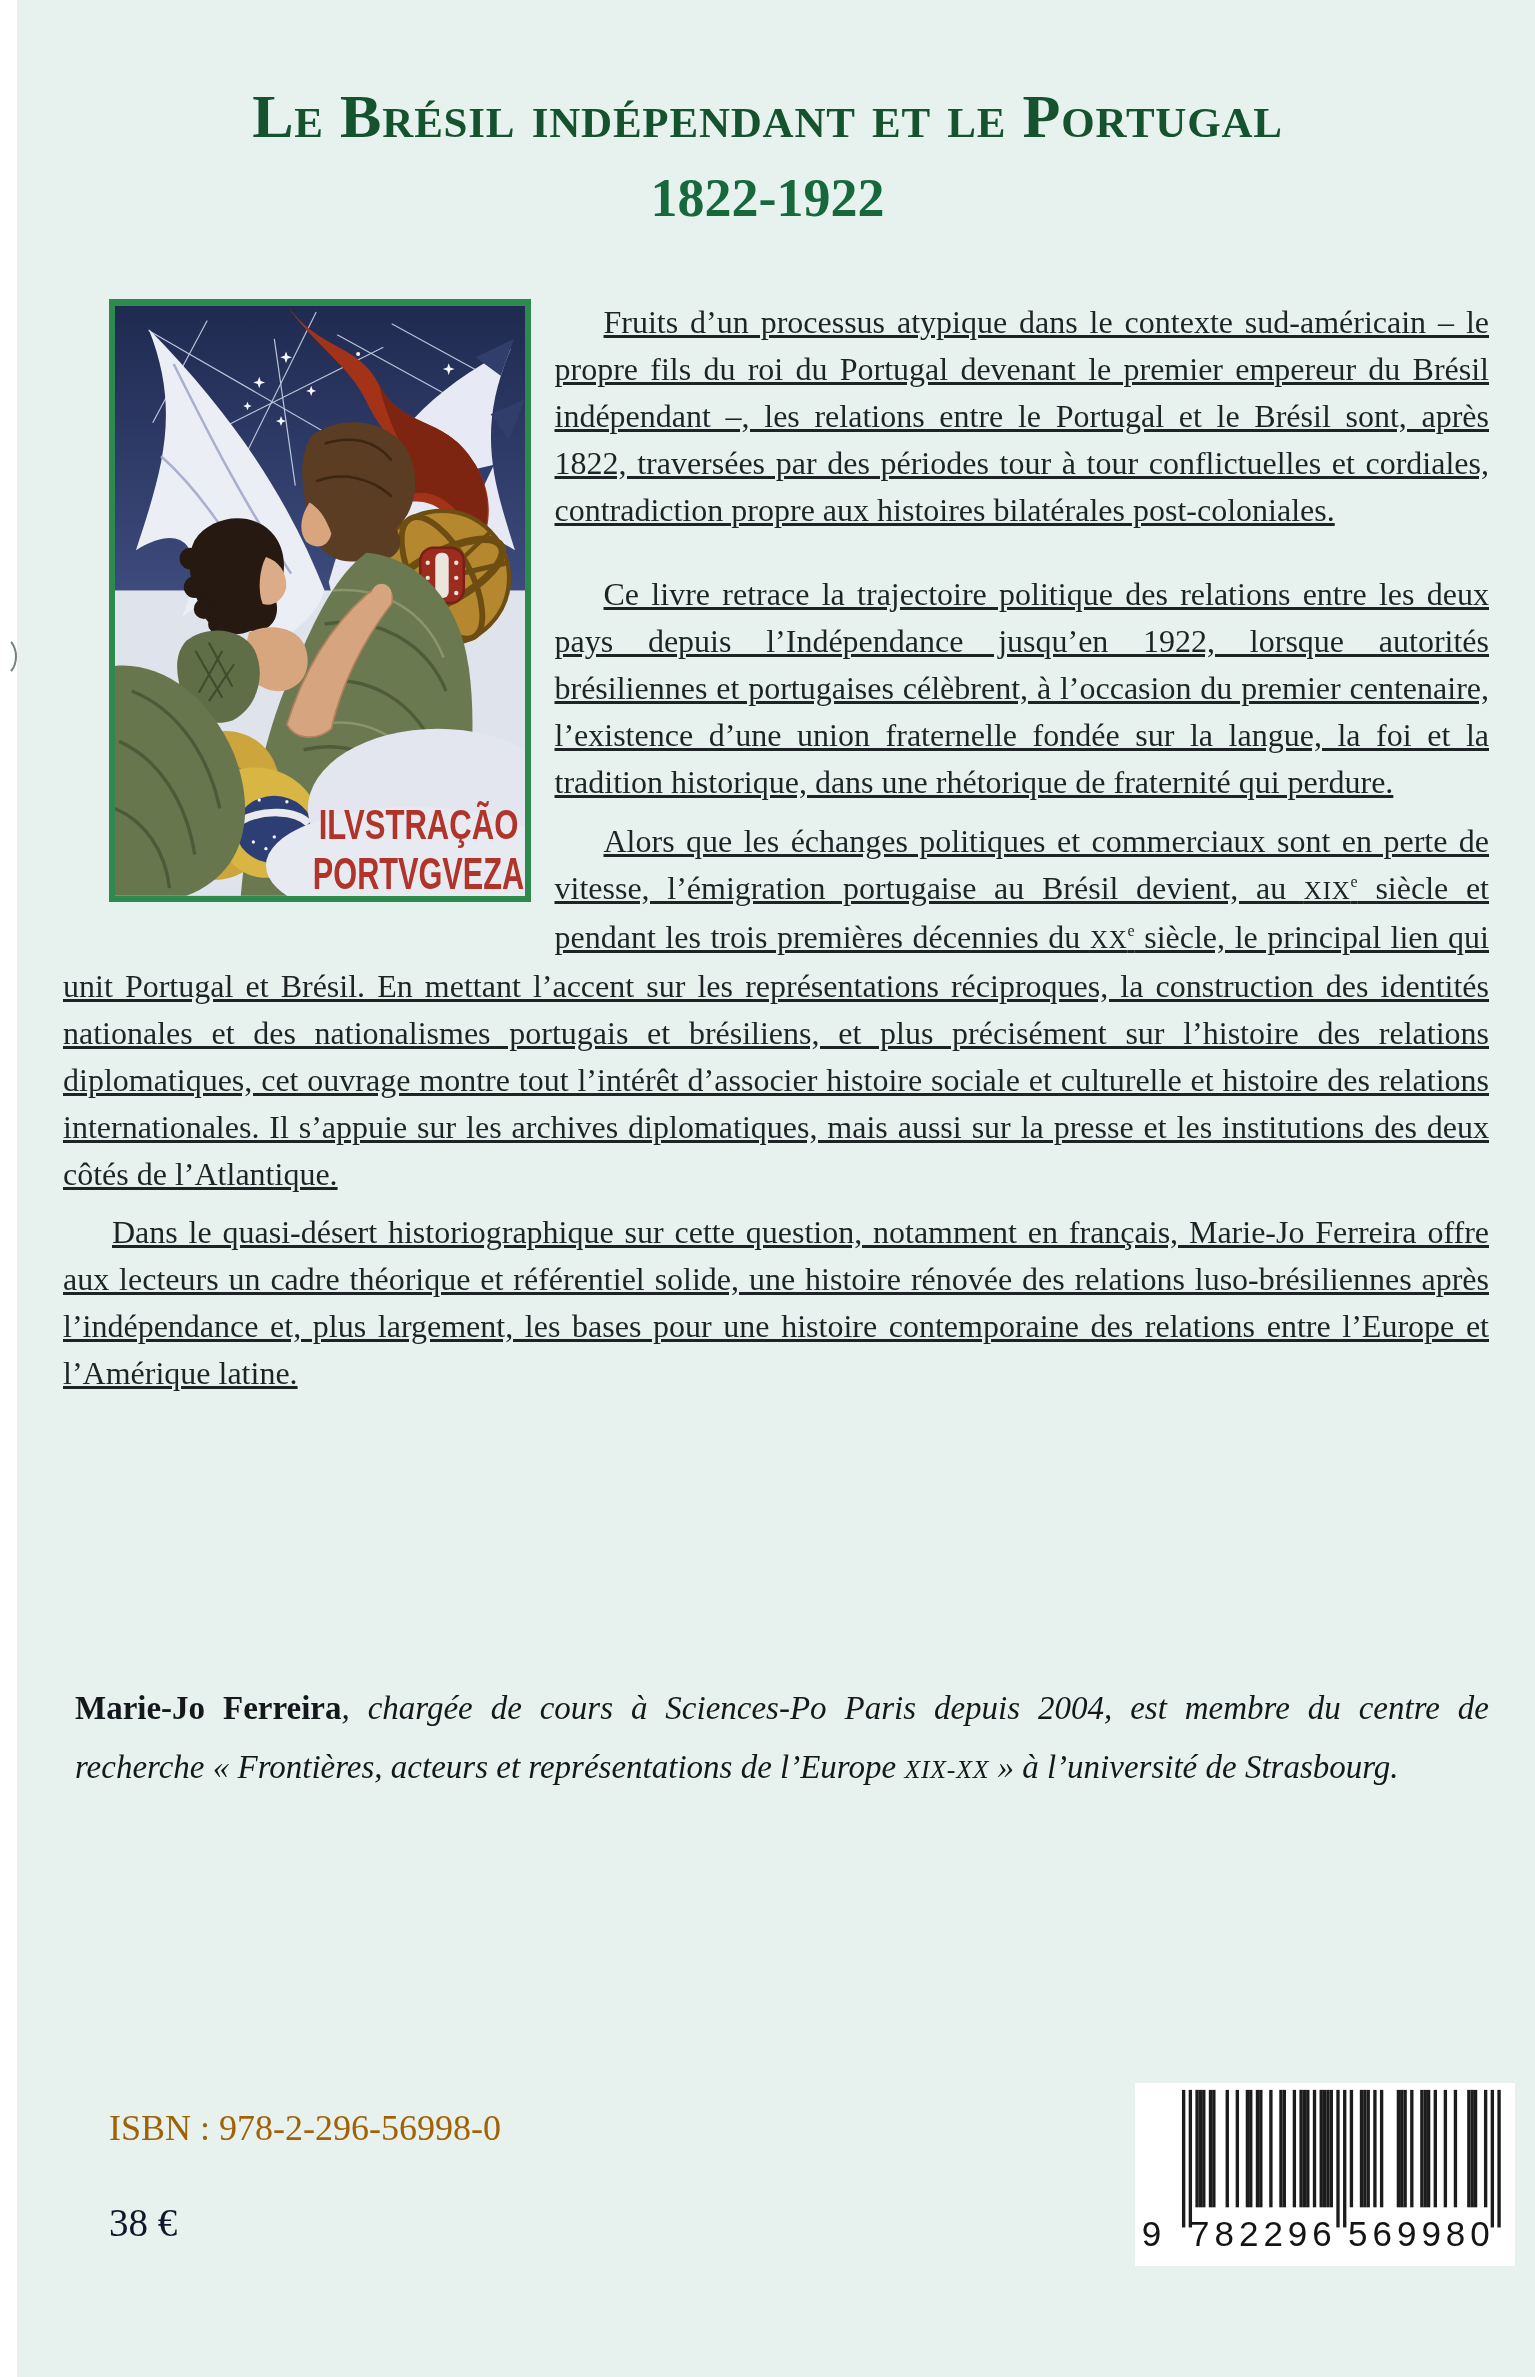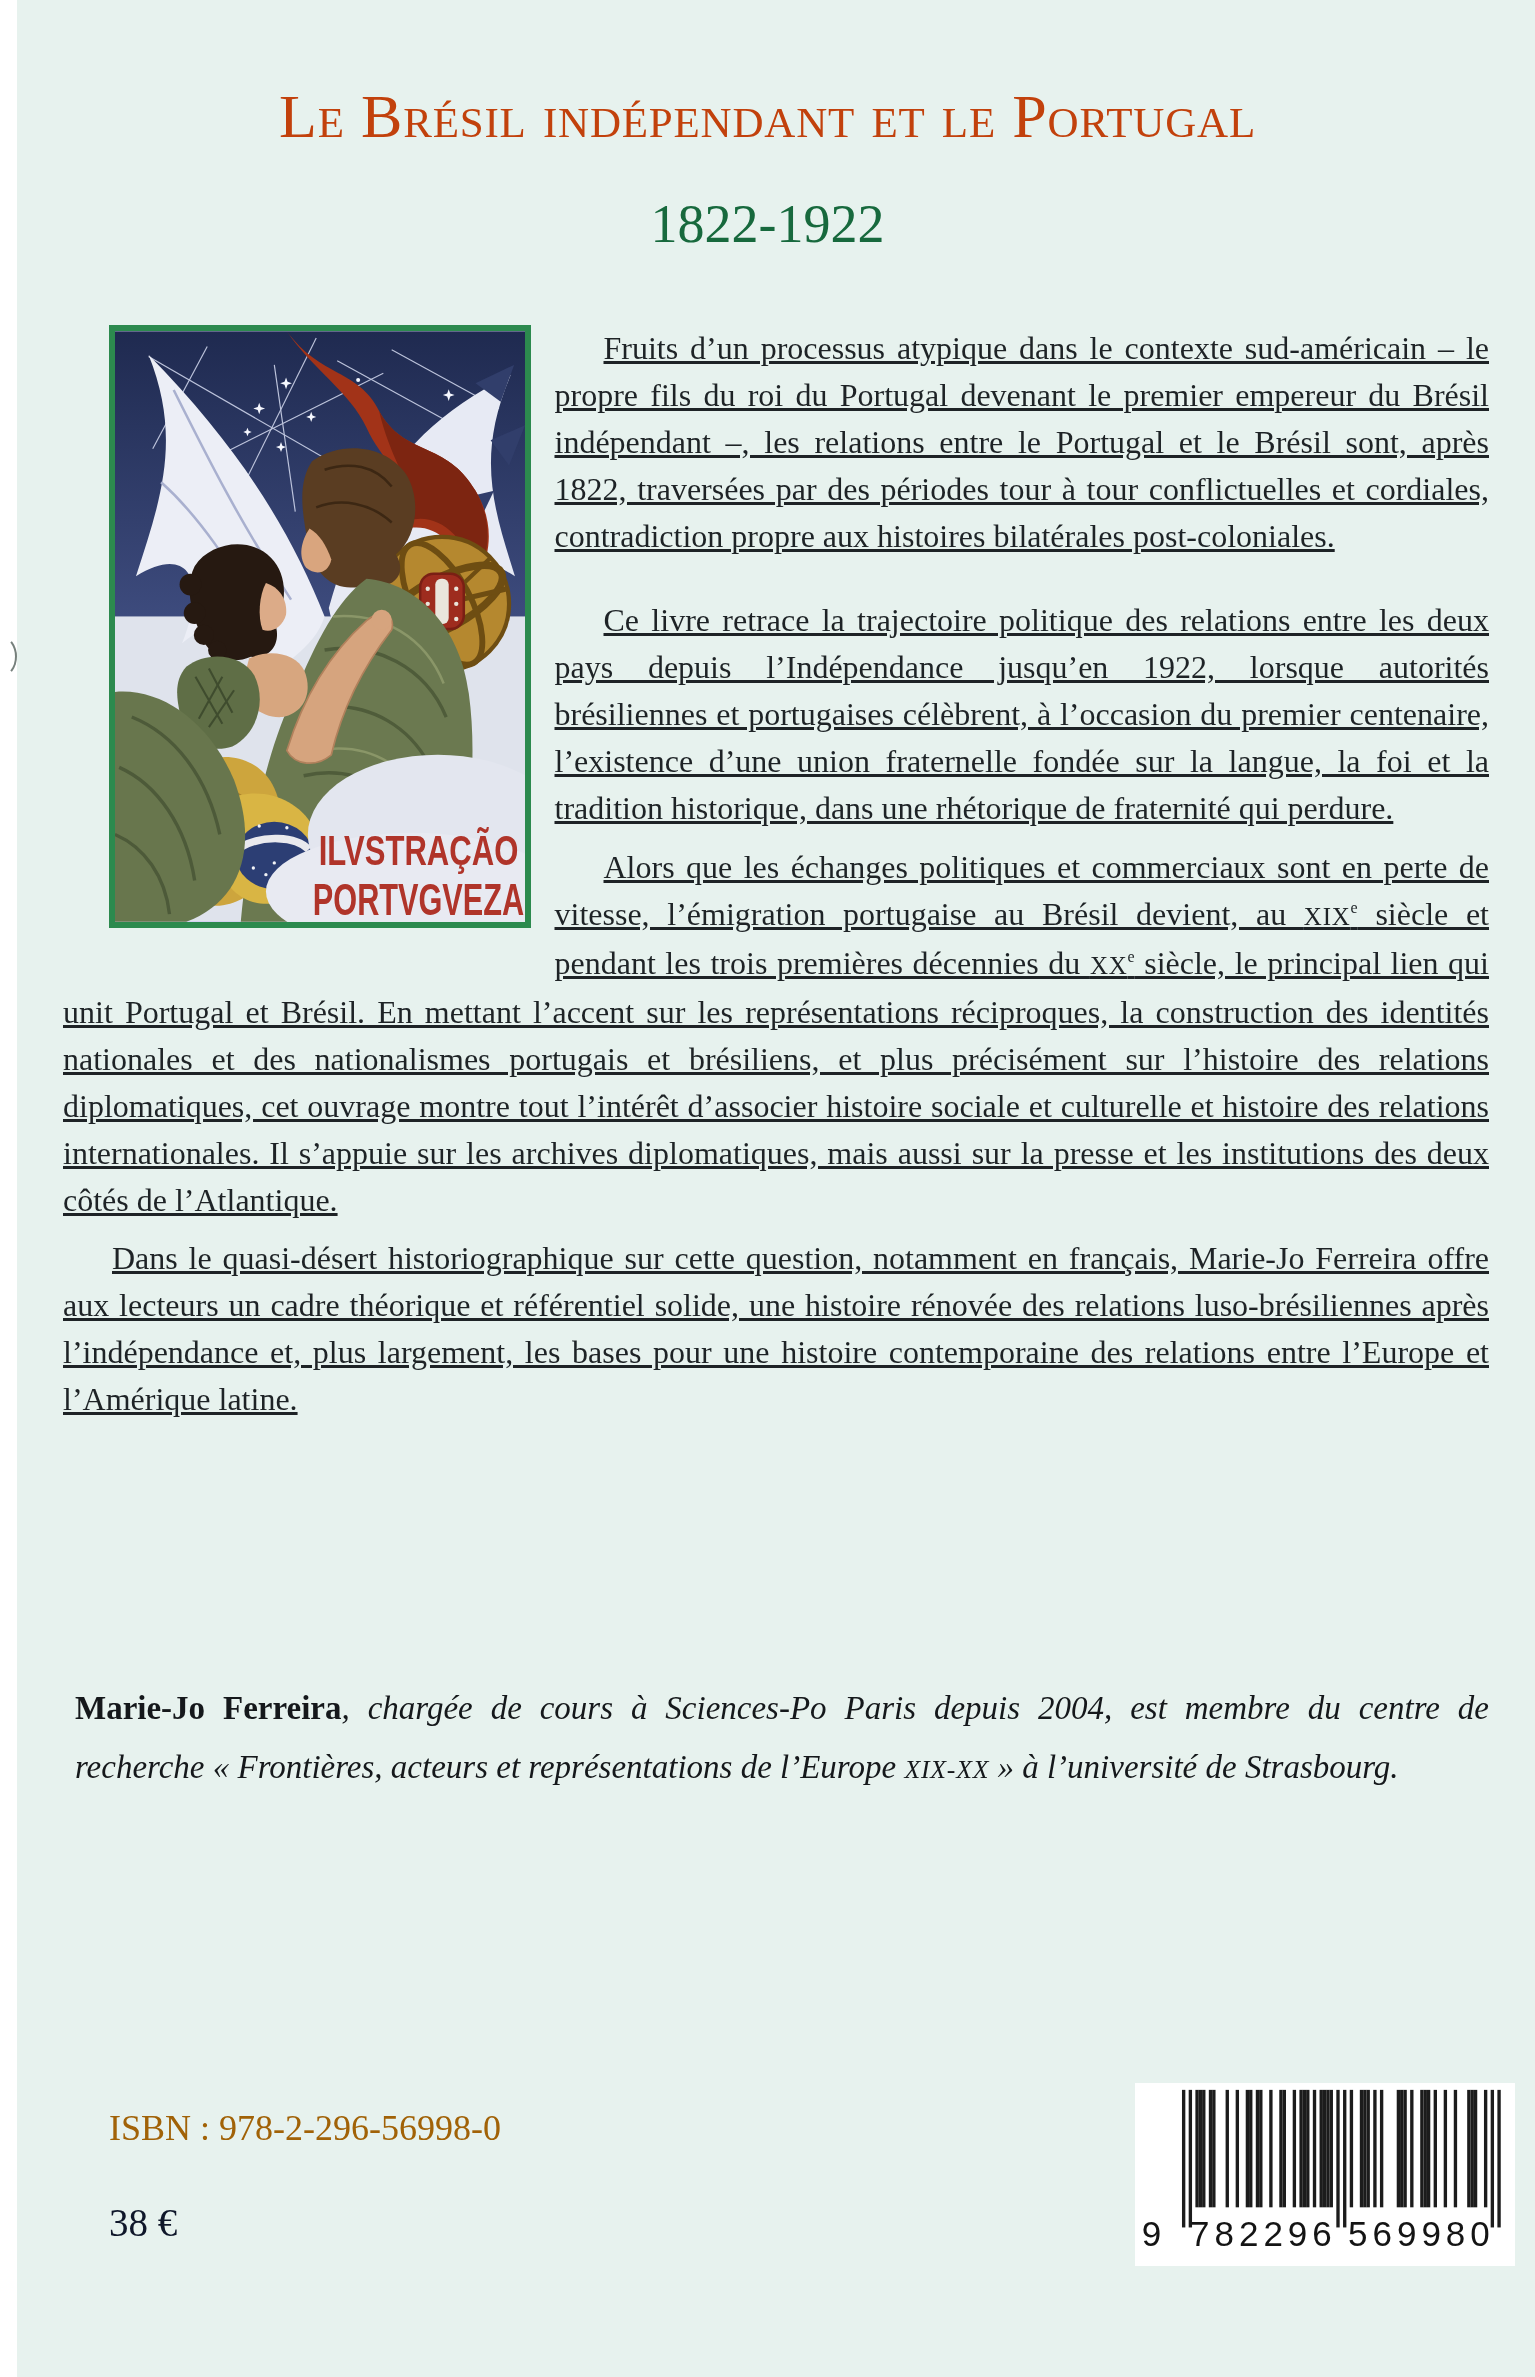--- a/index.html
+++ b/index.html
@@ -2,23 +2,23 @@
 <html style="font-size:13.4px"><head>
 <meta charset="utf-8">
 <style>
   html,body{margin:0;padding:0;background:#e7f2ee;}
   .page{position:relative;width:1535px;height:2377px;background:#e7f2ee;overflow:hidden;
         font-family:"Liberation Serif","DejaVu Serif",serif;color:#1e2326;}
   .edge-strip{position:absolute;left:0;top:0;width:17px;height:100%;background:#ffffff;}
   .spine-mark{position:absolute;left:-14.3px;top:636px;width:27px;height:37px;border-radius:50%;
               border:2.5px solid transparent;border-right-color:#76807c;}
   header{text-align:center;padding-top:84px;}
-  h1{margin:0;font-size:62px;line-height:1.05;font-weight:normal;font-variant:small-caps;
-     letter-spacing:0.8px;color:#c2410c;}
-  .subtitle{margin-top:48px;font-size:54px;line-height:1;color:#17693d;}
+  h1{margin:0;font-size:62px;line-height:1.05;font-weight:bold;font-variant:small-caps;
+     letter-spacing:0.8px;color:#14532d;}
+  .subtitle{margin-top:22px;font-size:54px;line-height:1;color:#17693d;font-weight:bold;}
   .content{margin:74px 46px 0 63px;text-align:justify;font-size:32px;line-height:47px;}
   figure.illustration{float:left;width:410px;height:591px;border:6.7px solid #2c8a4e;
                       margin:0 23.5px 22px 46px;padding:0;background:#c4b5fd;}
   figure.illustration svg{display:block;}
   .para{margin:0 0 11.7px;text-indent:49px;text-decoration:underline;}
   .gap-lg{margin-bottom:37px;}
   .gap-md{}
   .rn{font-size:0.78em;letter-spacing:0.8px;}
   sup{font-size:0.5em;vertical-align:super;line-height:0;}
   .bio{position:absolute;left:63px;right:46px;top:1679px;font-style:italic;font-size:33px;

